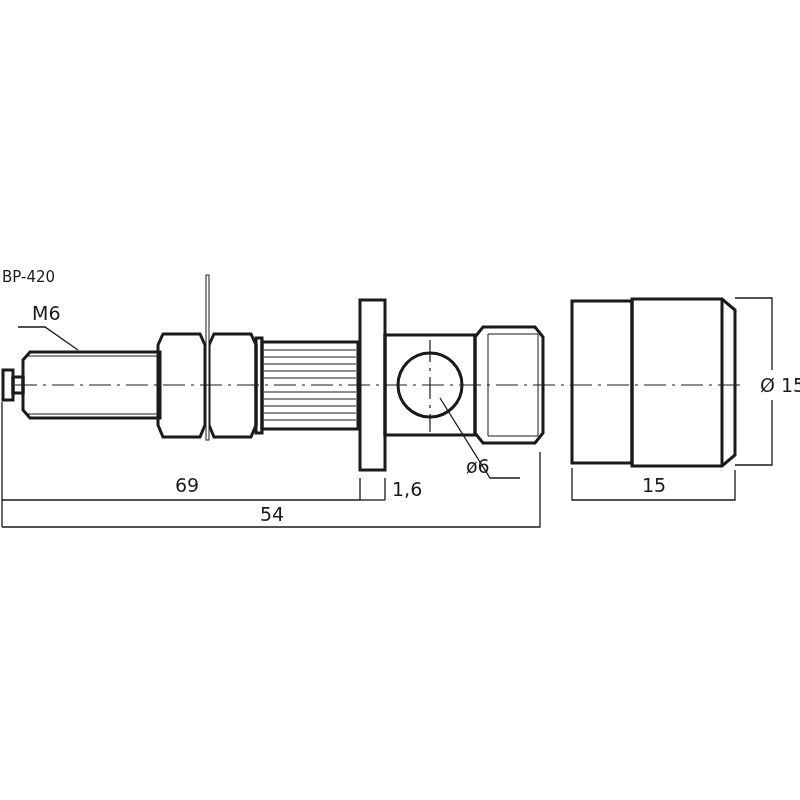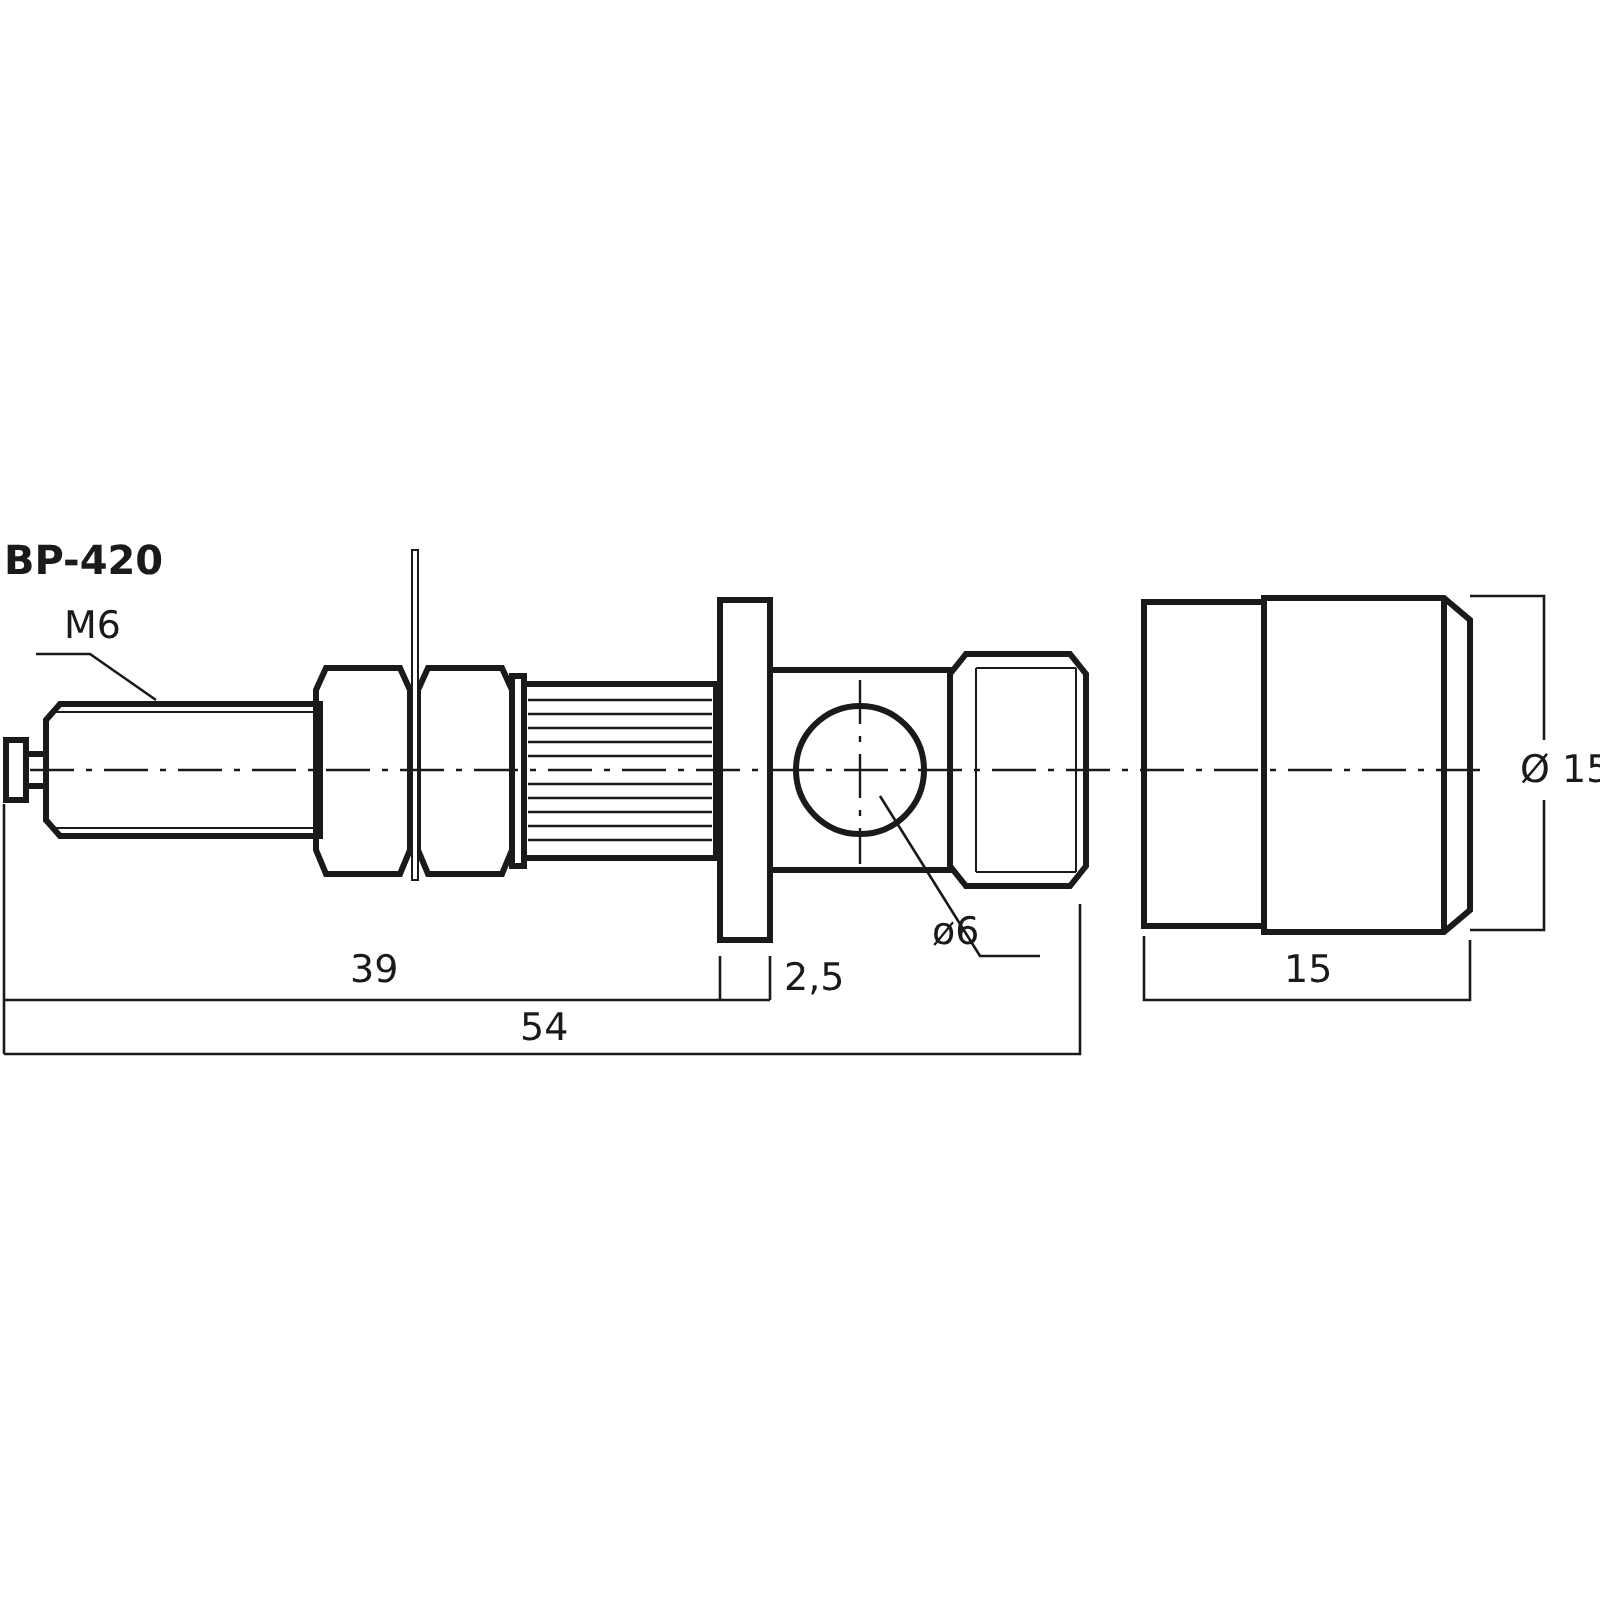--- a/index.html
+++ b/index.html
@@ -1,19 +1,19 @@
 <!DOCTYPE html>
 <html><head>
 <meta charset="utf-8">
 <style>
   html, body { margin: 0; padding: 0; background: #ffffff; }
   #canvas { position: relative; width: 800px; height: 800px; overflow: hidden; background: #fff; }
   svg { position: absolute; left: 0; top: 0; }
   .lbl { position: absolute; font-family: "DejaVu Sans", sans-serif; color: #1a1a1a; white-space: nowrap; }
-  .title { font-weight: bold; font-size: 20px; text-align: center; }
+  .title { font-weight: normal; font-size: 15px; text-align: center; }
   .dim { font-size: 19px; }
 </style>
 </head>
 <body>
 
 <div id="canvas">
   <svg width="800" height="800" viewBox="0 0 800 800">
     <g fill="none" stroke="#1a1a1a" stroke-width="3">
 
       <rect x="3" y="370" width="10" height="30"></rect>
@@ -77,16 +77,16 @@
       <polyline points="18,327 45,327 78,350"></polyline>
       <polyline points="440,398 490,478 520,478"></polyline>
     </g>
   </svg>
 
   <div class="lbl title" style="left:2px;top:268px;">BP-420</div>
   <div class="lbl dim" style="left:32px;top:302px;">M6</div>
   <div class="lbl dim" style="left:466px;top:455px;">ø6</div>
   <div class="lbl dim" style="left:760px;top:374px;">Ø 15</div>
   <div class="lbl dim" style="left:642px;top:474px;text-align:center;">15</div>
-  <div class="lbl dim" style="left:175px;top:474px;">39</div>
-  <div class="lbl dim" style="left:392px;top:478px;">2,5</div>
+  <div class="lbl dim" style="left:175px;top:474px;">69</div>
+  <div class="lbl dim" style="left:392px;top:478px;">1,6</div>
   <div class="lbl dim" style="left:260px;top:503px;">54</div>
 </div>
 
 </body></html>

